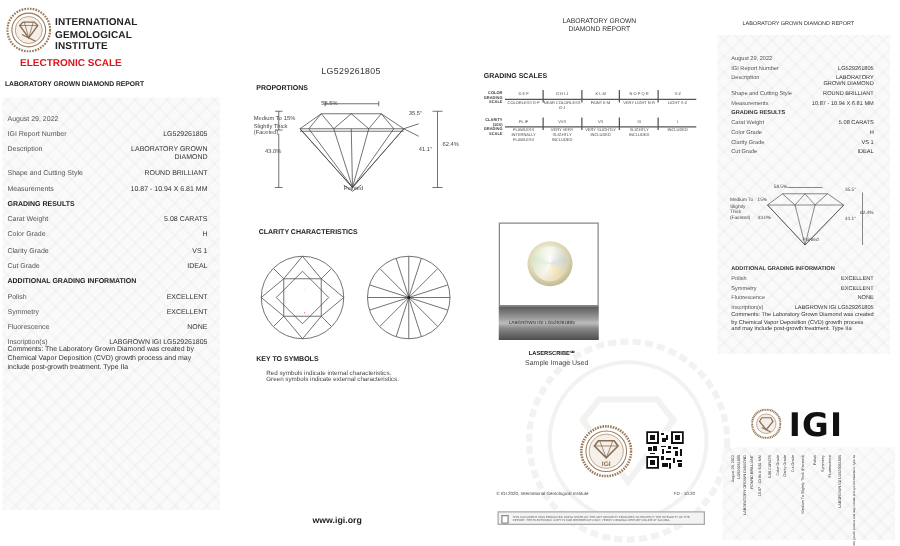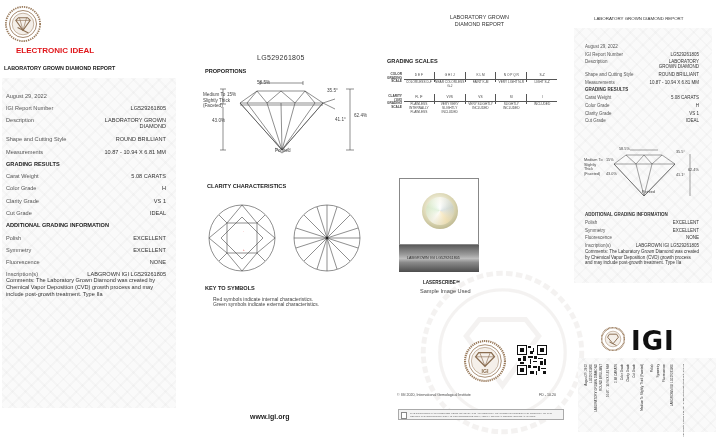--- a/index.html
+++ b/index.html
@@ -98,21 +98,26 @@
   <div class="left-bg wm"></div>
 
   <svg class="seal-lg" viewBox="0 0 40 40">
     <circle cx="20" cy="20" r="19" fill="#fff" stroke="#9a7b5c" stroke-width="2" stroke-dasharray="1.5 1"></circle>
     <circle cx="20" cy="20" r="15" fill="none" stroke="#9a7b5c" stroke-width="1"></circle>
     <circle cx="20" cy="20" r="12" fill="#f4efe9" stroke="#9a7b5c" stroke-width="0.6"></circle>
     <path d="M12 16 L15 13 L25 13 L28 16 L20 27 Z" fill="none" stroke="#8a6d50" stroke-width="1.2"></path>
     <path d="M12 16 L28 16 M16 13 L20 27 L24 13" fill="none" stroke="#8a6d50" stroke-width="0.7"></path>
     <path d="M14 24 L26 30" stroke="#8a6d50" stroke-width="1.2"></path>
   </svg>
-  <div class="ecopy">ELECTRONIC IDEAL</div>
+  <div class="org">
+    <div>INTERNATIONAL</div>
+    <div>GEMOLOGICAL</div>
+    <div>INSTITUTE</div>
+  </div>
+  <div class="ecopy">ELECTRONIC SCALE</div>
   <div class="rtitle">LABORATORY GROWN DIAMOND REPORT</div>
 
   <div class="rows">
     <div class="row">
       <span class="lbl">August 29, 2022</span>
     </div>
     <div class="row">
       <span class="lbl">IGI Report Number</span>
       <span class="val">LG529261805</span>
     </div>

